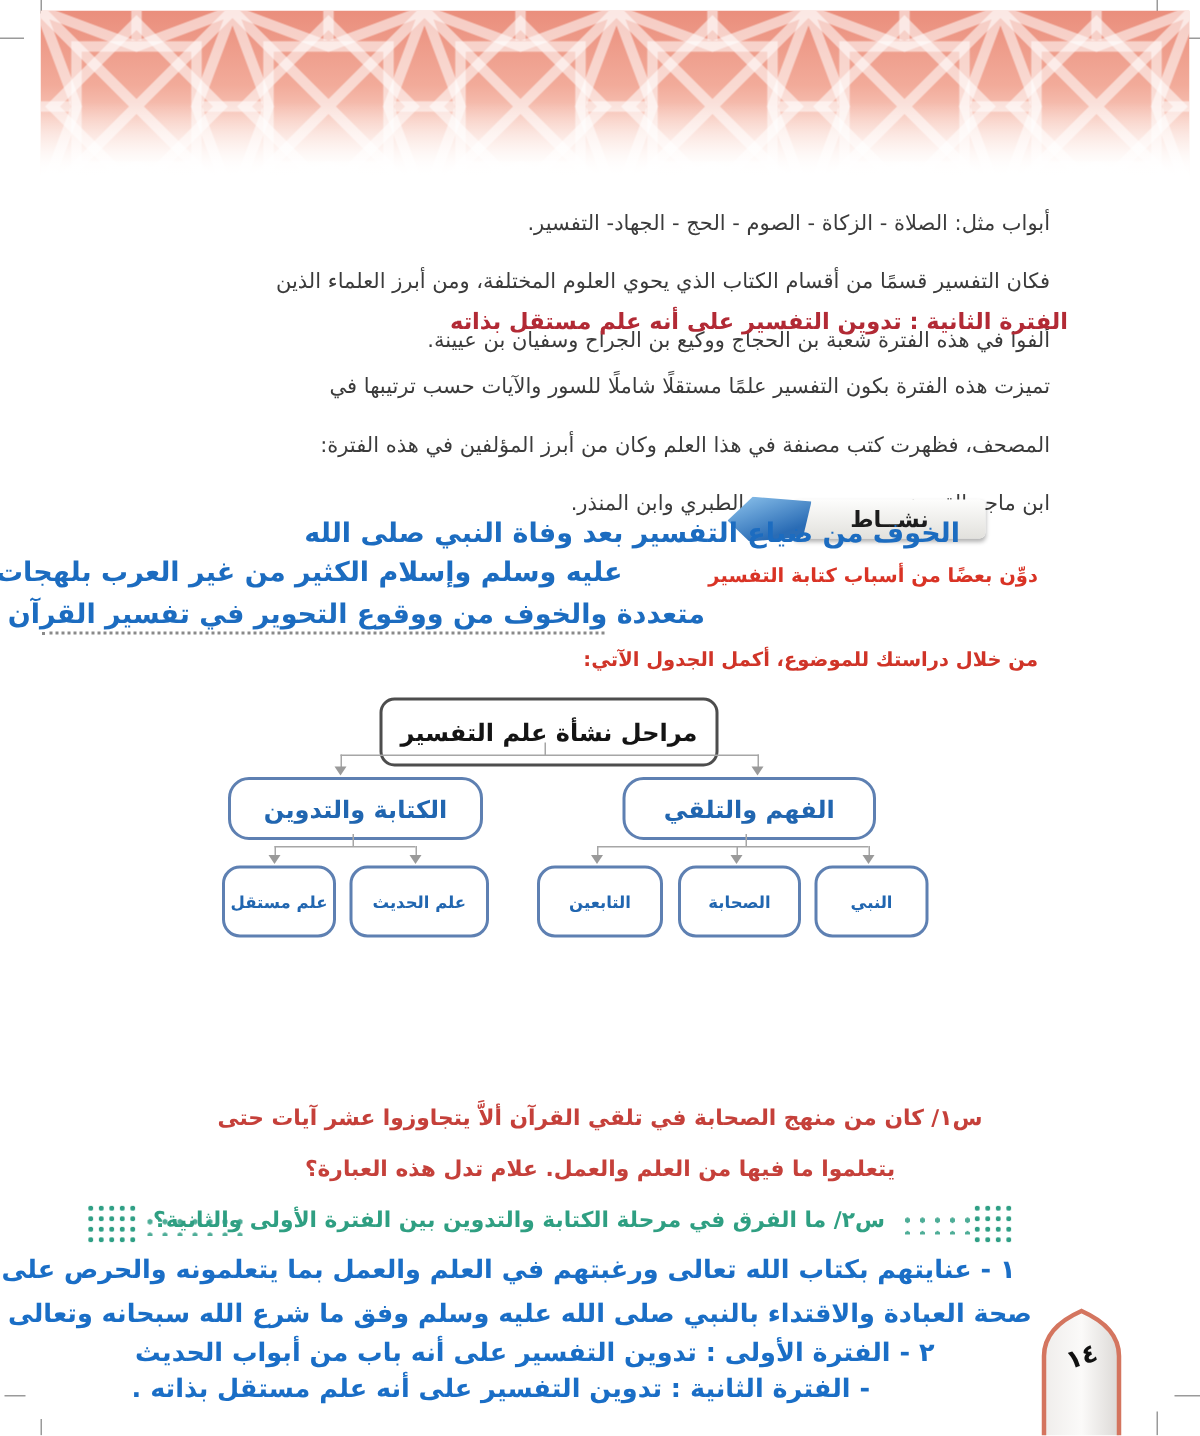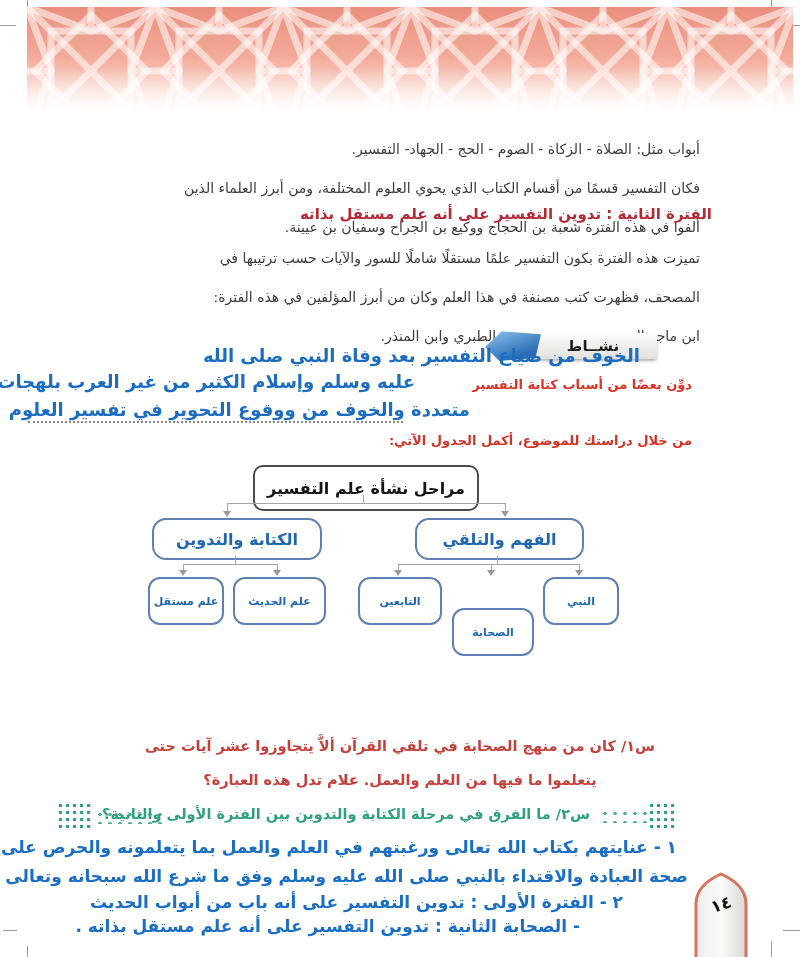--- a/index.html
+++ b/index.html
@@ -105,21 +105,21 @@
 
   <div class="section-label" style="right:143px;top:333px;">
     <span class="label-arrow arrow-blue"></span>
     <span class="txt">نشــاط</span>
   </div>
 
   <div class="hand" style="right:160px;top:345px;">الخوف من ضياع التفسير بعد وفاة النبي صلى الله</div>
   <div class="red-small" style="right:108px;top:377px;">دوِّن بعضًا من أسباب كتابة التفسير</div>
   <div class="hand" style="right:385px;top:371px;">عليه وسلم وإسلام الكثير من غير العرب بلهجات</div>
   <div class="dotted-blank"></div>
-  <div class="hand" style="right:330px;top:399px;">متعددة والخوف من ووقوع التحوير في تفسير العلوم</div>
+  <div class="hand" style="right:330px;top:399px;">متعددة والخوف من ووقوع التحوير في تفسير القرآن</div>
   <div class="red-small" style="right:108px;top:433px;color:#d03428;">من خلال دراستك للموضوع، أكمل الجدول الآتي:</div>
 
   <div class="fc-box fc-title" style="left:253px;top:453px;width:222px;height:42px;margin-top:12px;">مراحل نشأة علم التفسير</div>
 
   <div class="cline" style="left:363px;top:495px;width:1px;height:9px;"></div>
   <div class="cline" style="left:227px;top:503px;width:279px;height:1px;"></div>
   <div class="cline" style="left:227px;top:503px;width:1px;height:9px;"></div>
   <div class="cline" style="left:505px;top:503px;width:1px;height:9px;"></div>
   <div class="carrow" style="left:223px;top:511px;"></div>
   <div class="carrow" style="left:501px;top:511px;"></div>
@@ -137,39 +137,39 @@
   <div class="cline" style="left:497px;top:556px;width:1px;height:8px;"></div>
   <div class="cline" style="left:398px;top:564px;width:181px;height:1px;"></div>
   <div class="cline" style="left:398px;top:564px;width:1px;height:7px;"></div>
   <div class="cline" style="left:491px;top:564px;width:1px;height:7px;"></div>
   <div class="cline" style="left:579px;top:564px;width:1px;height:7px;"></div>
   <div class="carrow" style="left:394px;top:570px;"></div>
   <div class="carrow" style="left:487px;top:570px;"></div>
   <div class="carrow" style="left:575px;top:570px;"></div>
 
   <div class="fc-box fc-blue fc-leaf" style="left:543px;top:577px;width:72px;height:44px;">النبي</div>
-  <div class="fc-box fc-blue fc-leaf" style="left:452px;top:577px;width:78px;height:44px;margin-top:31px;">الصحابة</div>
+  <div class="fc-box fc-blue fc-leaf" style="left:452px;top:577px;width:78px;height:44px;">الصحابة</div>
   <div class="fc-box fc-blue fc-leaf" style="left:358px;top:577px;width:80px;height:44px;">التابعين</div>
   <div class="fc-box fc-blue fc-leaf" style="left:233px;top:577px;width:89px;height:44px;text-align:right;">علم الحديث</div>
   <div class="fc-box fc-blue fc-leaf" style="left:148px;top:577px;width:72px;height:44px;">علم مستقل</div>
 
 
   <p class="q1" style="top:738px;">س١/ كان من منهج الصحابة في تلقي القرآن ألاَّ يتجاوزوا عشر آيات حتى</p>
   <p class="q1" style="top:772px;">يتعلموا ما فيها من العلم والعمل. علام تدل هذه العبارة؟</p>
 
   <div class="dots" style="left:648px;top:802px;width:27px;height:28px;"></div>
   <div class="dots sparse" style="left:600px;top:809px;width:48px;height:14px;"></div>
   <p class="q2" style="right:210px;top:806px;">س٢/ ما الفرق في مرحلة الكتابة والتدوين بين الفترة الأولى والثانية؟</p>
   <div class="dots sparse" style="left:95px;top:810px;width:68px;height:14px;"></div>
   <div class="dots" style="left:57px;top:802px;width:36px;height:28px;"></div>
 
   <div class="ans" style="right:123px;top:837px;">١ - عنايتهم بكتاب الله تعالى ورغبتهم في العلم والعمل بما يتعلمونه والحرص على</div>
   <div class="ans" style="right:112px;top:866px;">صحة العبادة والاقتداء بالنبي صلى الله عليه وسلم وفق ما شرع الله سبحانه وتعالى</div>
   <div class="ans" style="right:177px;top:892px;">٢ - الفترة الأولى : تدوين التفسير على أنه باب من أبواب الحديث</div>
-  <div class="ans" style="right:220px;top:916px;">- الصحابة الثانية : تدوين التفسير على أنه علم مستقل بذاته .</div>
+  <div class="ans" style="right:220px;top:916px;">- الفترة الثانية : تدوين التفسير على أنه علم مستقل بذاته .</div>
 
   <svg class="arch" width="58" height="88" viewBox="0 0 58 88">
     <defs>
       <linearGradient id="archg" x1="0" y1="0" x2="1" y2="0">
         <stop offset="0" stop-color="#efedeb"></stop>
         <stop offset="0.5" stop-color="#fbfaf9"></stop>
         <stop offset="1" stop-color="#dcd9d6"></stop>
       </linearGradient>
     </defs>
     <path d="M4 88 L4 34 Q4 15 29 4 Q54 15 54 34 L54 88" fill="url(#archg)" stroke="#d4755f" stroke-width="3"></path>

